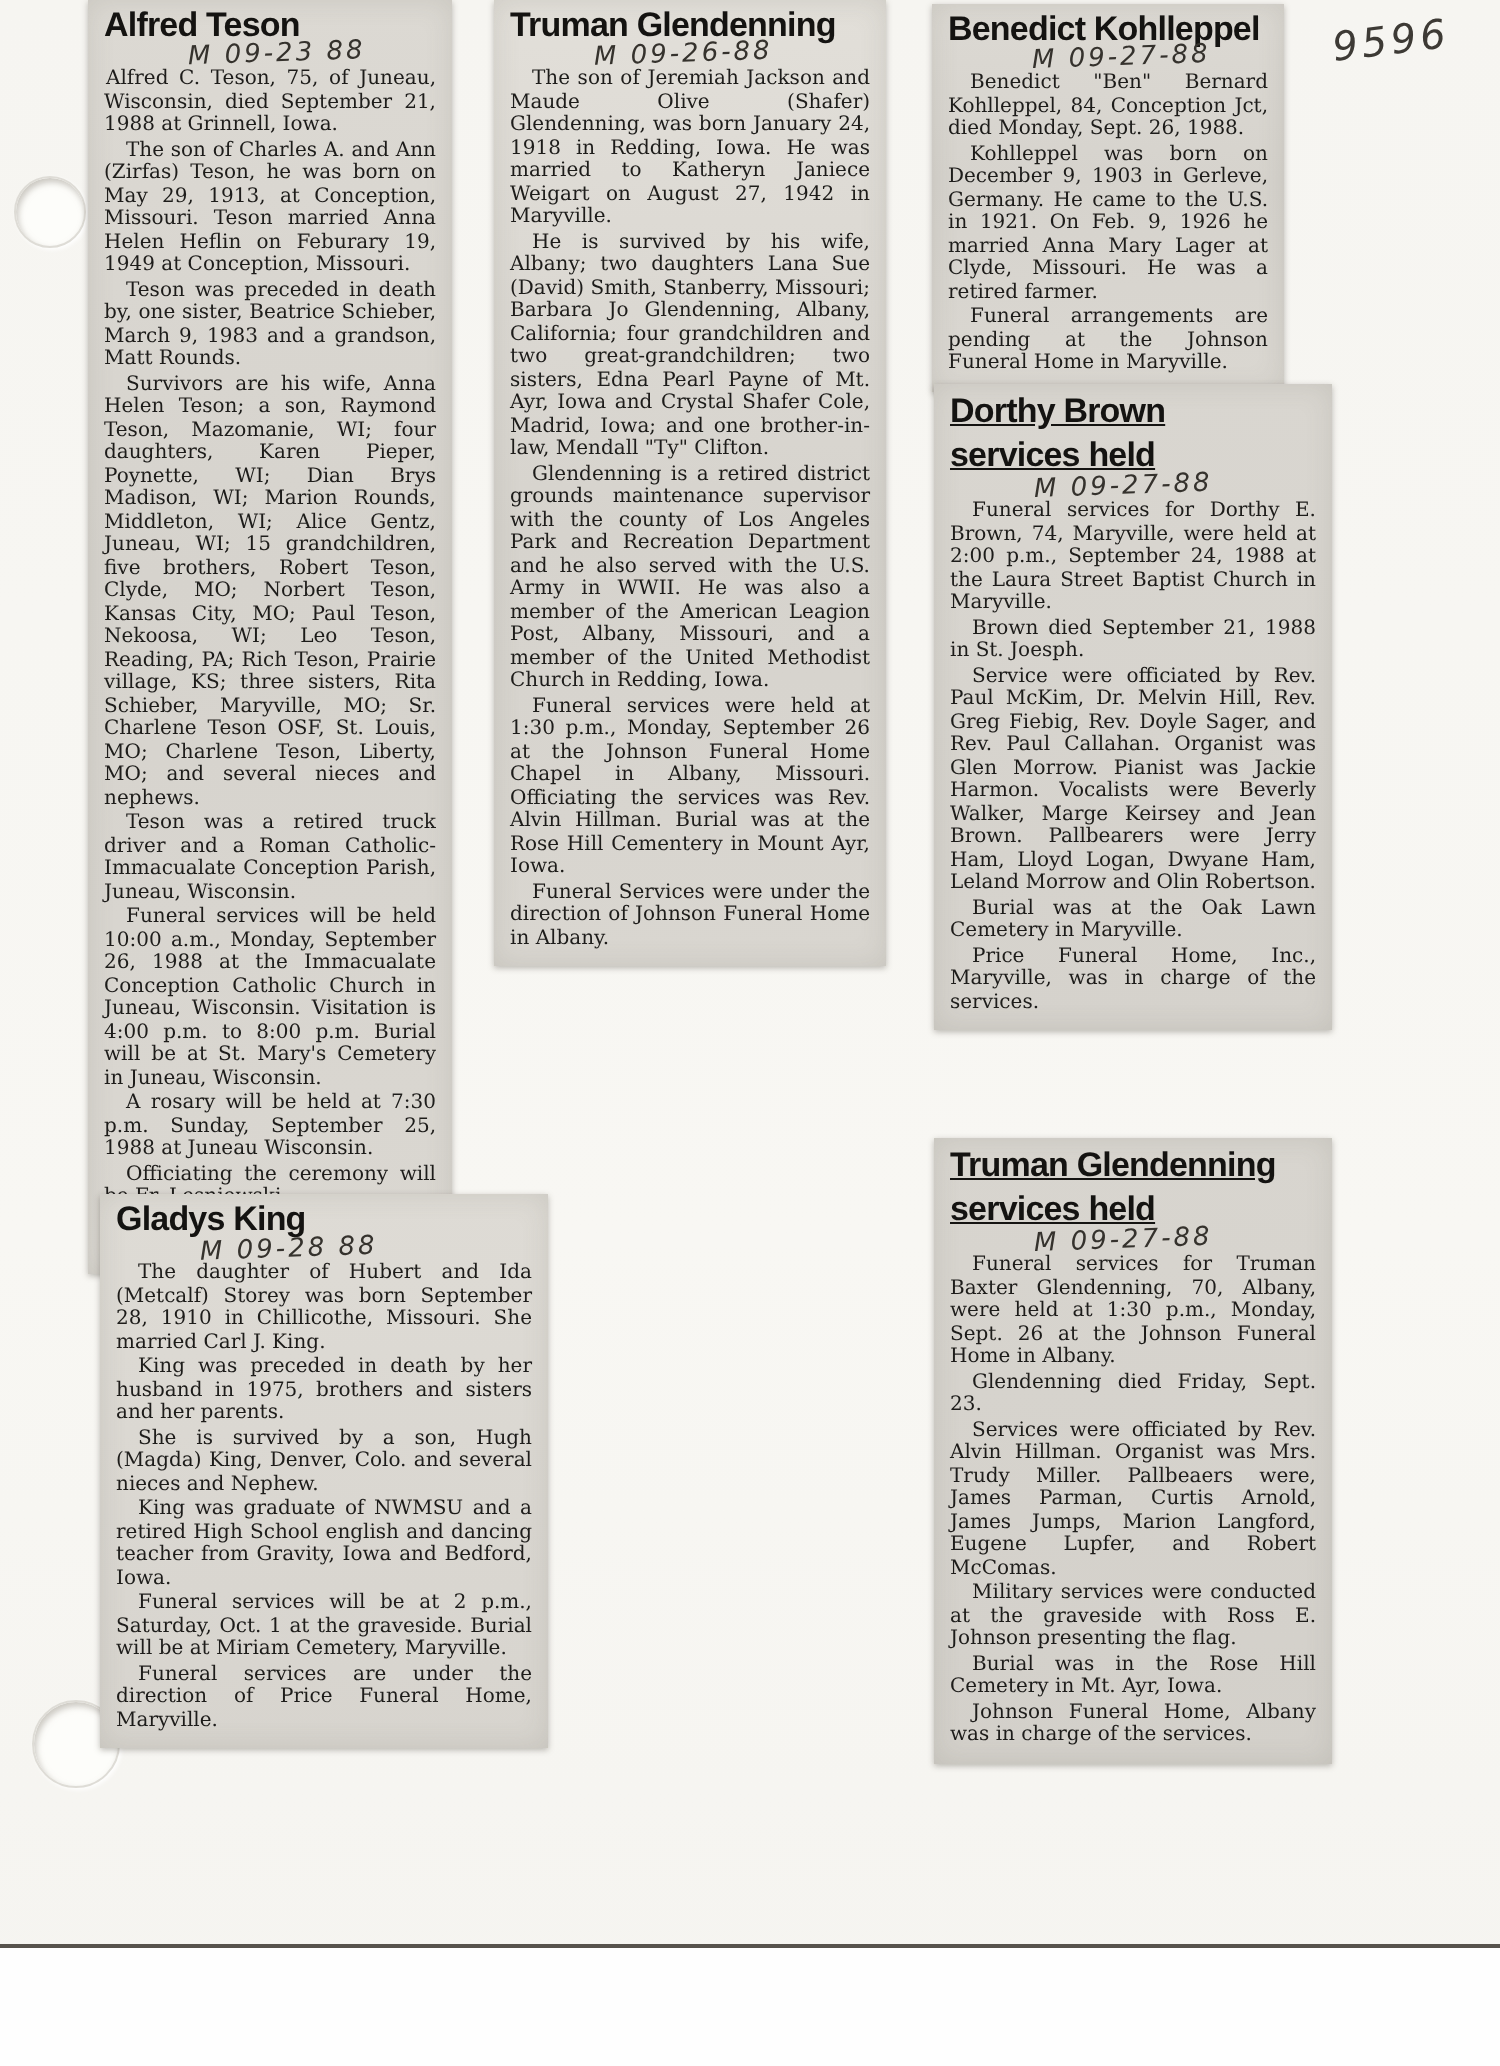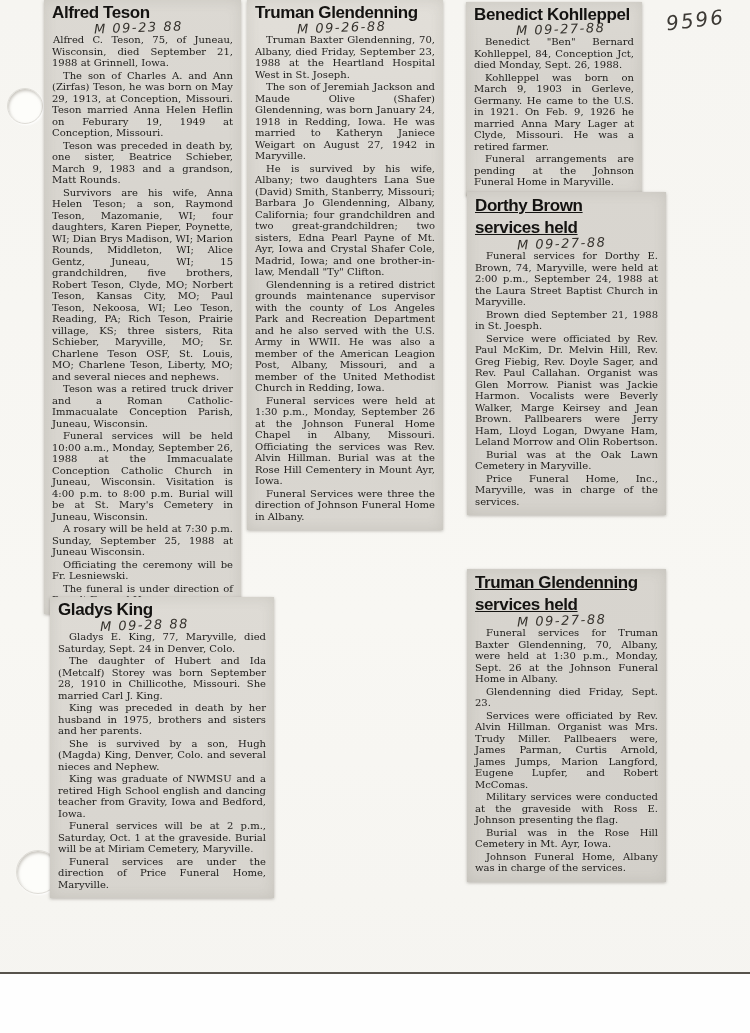--- a/index.html
+++ b/index.html
@@ -38,62 +38,60 @@
 </head>
 <body>
 
 <div class="page">
 
   <div class="hole h1"></div>
   <div class="hole h2"></div>
 
   <div class="pagenum">9596</div>
 
-  <section class="clipping" style="left:44px;top:0;width:197px;">
+  <section class="clipping" style="left:44px;top:0;width:182px;">
     <h2 class="hl">Alfred Teson</h2>
     <div class="hand">M 09-23 88</div>
     <p class="lead">Alfred C. Teson, 75, of Juneau, Wisconsin, died September 21, 1988 at Grinnell, Iowa.</p>
     <p>The son of Charles A. and Ann (Zirfas) Teson, he was born on May 29, 1913, at Conception, Missouri. Teson married Anna Helen Heflin on Feburary 19, 1949 at Conception, Missouri.</p>
     <p>Teson was preceded in death by, one sister, Beatrice Schieber, March 9, 1983 and a grandson, Matt Rounds.</p>
     <p>Survivors are his wife, Anna Helen Teson; a son, Raymond Teson, Mazomanie, WI; four daughters, Karen Pieper, Poynette, WI; Dian Brys Madison, WI; Marion Rounds, Middleton, WI; Alice Gentz, Juneau, WI; 15 grandchildren, five brothers, Robert Teson, Clyde, MO; Norbert Teson, Kansas City, MO; Paul Teson, Nekoosa, WI; Leo Teson, Reading, PA; Rich Teson, Prairie village, KS; three sisters, Rita Schieber, Maryville, MO; Sr. Charlene Teson OSF, St. Louis, MO; Charlene Teson, Liberty, MO; and several nieces and nephews.</p>
     <p>Teson was a retired truck driver and a Roman Catholic-Immacualate Conception Parish, Juneau, Wisconsin.</p>
     <p>Funeral services will be held 10:00 a.m., Monday, September 26, 1988 at the Immacualate Conception Catholic Church in Juneau, Wisconsin. Visitation is 4:00 p.m. to 8:00 p.m. Burial will be at St. Mary's Cemetery in Juneau, Wisconsin.</p>
     <p>A rosary will be held at 7:30 p.m. Sunday, September 25, 1988 at Juneau Wisconsin.</p>
     <p>Officiating the ceremony will be Fr. Lesniewski.</p>
     <p>The funeral is under direction of Berndt Funeral Home.</p>
   </section>
 
   <section class="clipping" style="left:50px;top:597px;width:224px;background:linear-gradient(180deg,#dedbd5,#d7d4ce);">
     <h2 class="hl">Gladys King</h2>
     <div class="hand">M 09-28 88</div>
-    <p>Gladys E. King, 77, Maryville, died Saturday, Sept. 24 in Denver, Colo.</p>
     <p>The daughter of Hubert and Ida (Metcalf) Storey was born September 28, 1910 in Chillicothe, Missouri. She married Carl J. King.</p>
     <p>King was preceded in death by her husband in 1975, brothers and sisters and her parents.</p>
     <p>She is survived by a son, Hugh (Magda) King, Denver, Colo. and several nieces and Nephew.</p>
     <p>King was graduate of NWMSU and a retired High School english and dancing teacher from Gravity, Iowa and Bedford, Iowa.</p>
     <p>Funeral services will be at 2 p.m., Saturday, Oct. 1 at the graveside. Burial will be at Miriam Cemetery, Maryville.</p>
     <p>Funeral services are under the direction of Price Funeral Home, Maryville.</p>
   </section>
 
   <section class="clipping" style="left:247px;top:0;width:196px;background:linear-gradient(180deg,#e2dfd9,#d6d3cd 55%,#d9d6d0);">
     <h2 class="hl">Truman Glendenning</h2>
     <div class="hand">M 09-26-88</div>
-    <p>Truman Baxter Glendenning, 70, Albany, died Friday, September 23, 1988 at the Heartland Hospital West in St. Joseph.</p>
     <p>The son of Jeremiah Jackson and Maude Olive (Shafer) Glendenning, was born January 24, 1918 in Redding, Iowa. He was married to Katheryn Janiece Weigart on August 27, 1942 in Maryville.</p>
     <p>He is survived by his wife, Albany; two daughters Lana Sue (David) Smith, Stanberry, Missouri; Barbara Jo Glendenning, Albany, California; four grandchildren and two great-grandchildren; two sisters, Edna Pearl Payne of Mt. Ayr, Iowa and Crystal Shafer Cole, Madrid, Iowa; and one brother-in-law, Mendall "Ty" Clifton.</p>
     <p>Glendenning is a retired district grounds maintenance supervisor with the county of Los Angeles Park and Recreation Department and he also served with the U.S. Army in WWII. He was also a member of the American Leagion Post, Albany, Missouri, and a member of the United Methodist Church in Redding, Iowa.</p>
     <p>Funeral services were held at 1:30 p.m., Monday, September 26 at the Johnson Funeral Home Chapel in Albany, Missouri. Officiating the services was Rev. Alvin Hillman. Burial was at the Rose Hill Cementery in Mount Ayr, Iowa.</p>
-    <p>Funeral Services were three the direction of Johnson Funeral Home in Albany.</p>
+    <p>Funeral Services were under the direction of Johnson Funeral Home in Albany.</p>
   </section>
 
   <section class="clipping" style="left:466px;top:2px;width:176px;">
     <h2 class="hl">Benedict Kohlleppel</h2>
     <div class="hand">M 09-27-88</div>
     <p>Benedict "Ben" Bernard Kohlleppel, 84, Conception Jct, died Monday, Sept. 26, 1988.</p>
-    <p>Kohlleppel was born on March 9, 1903 in Gerleve, Germany. He came to the U.S. in 1921. On Feb. 9, 1926 he married Anna Mary Lager at Clyde, Missouri. He was a retired farmer.</p>
+    <p>Kohlleppel was born on December 9, 1903 in Gerleve, Germany. He came to the U.S. in 1921. On Feb. 9, 1926 he married Anna Mary Lager at Clyde, Missouri. He was a retired farmer.</p>
     <p>Funeral arrangements are pending at the Johnson Funeral Home in Maryville.</p>
   </section>
 
   <section class="clipping" style="left:467px;top:192px;width:199px;background:linear-gradient(180deg,#d9d6d0,#d5d2cc);">
     <h2 class="hl two">Dorthy Brown services held</h2>
     <div class="hand">M 09-27-88</div>
     <p>Funeral services for Dorthy E. Brown, 74, Maryville, were held at 2:00 p.m., September 24, 1988 at the Laura Street Baptist Church in Maryville.</p>
     <p>Brown died September 21, 1988 in St. Joesph.</p>
     <p>Service were officiated by Rev. Paul McKim, Dr. Melvin Hill, Rev. Greg Fiebig, Rev. Doyle Sager, and Rev. Paul Callahan. Organist was Glen Morrow. Pianist was Jackie Harmon. Vocalists were Beverly Walker, Marge Keirsey and Jean Brown. Pallbearers were Jerry Ham, Lloyd Logan, Dwyane Ham, Leland Morrow and Olin Robertson.</p>
     <p>Burial was at the Oak Lawn Cemetery in Maryville.</p>

